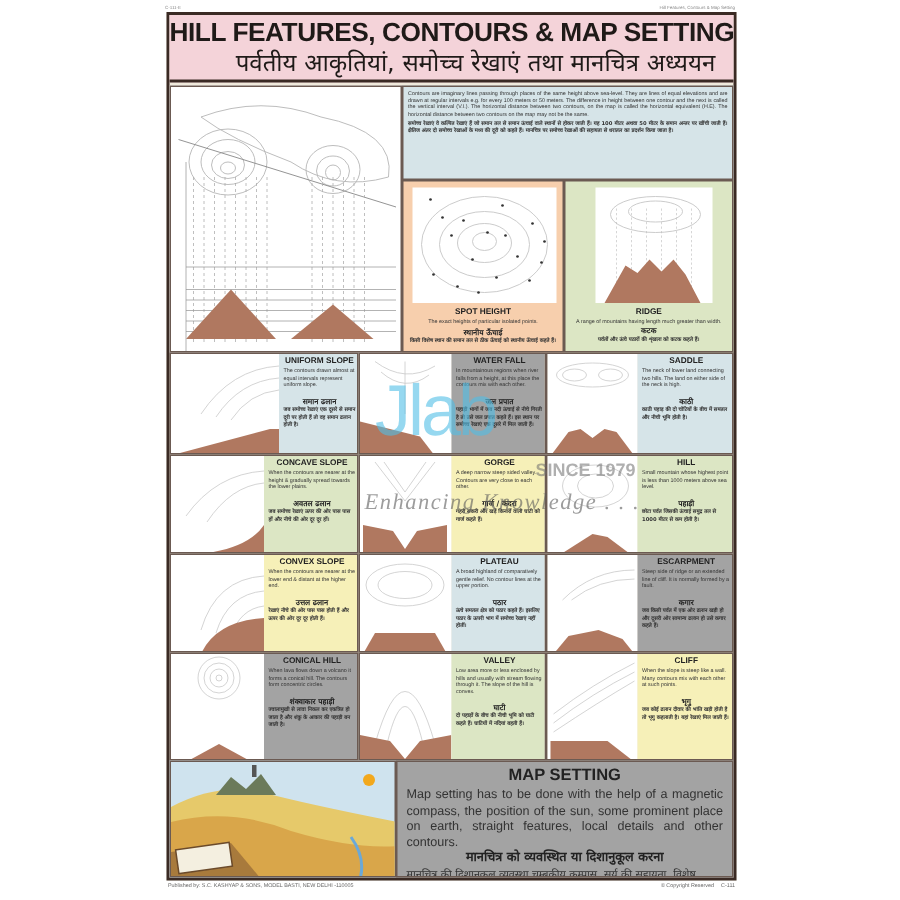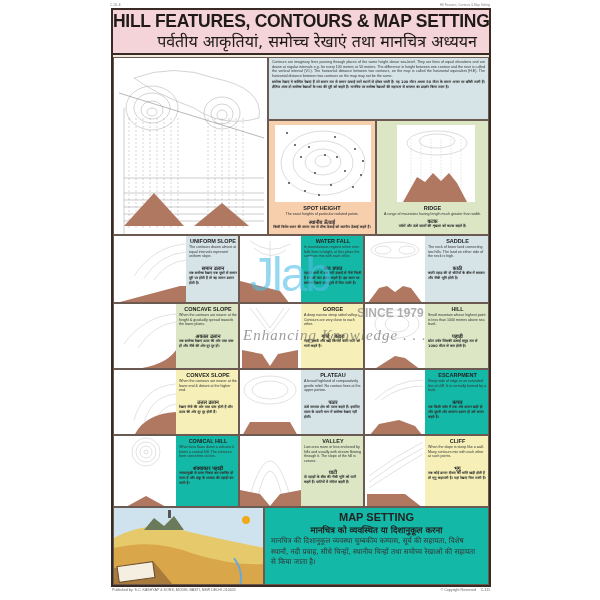--- a/index.html
+++ b/index.html
@@ -9,21 +9,21 @@
   .frame { position: absolute; left: 1px; top: 5px; width: 380px; height: 579px; border: 2px solid #3a2a24; background: #f0eadc; }
   .header { position: absolute; left: 0; top: 0; width: 376px; height: 45px; background: #f4d3d9; border-bottom: 2px solid #3a2a24; text-align: center; }
   .title-en { font-family: "Liberation Sans", sans-serif; font-weight: bold; font-size: 17.5px; color: #1f1a18; letter-spacing: -0.3px; line-height: 21px; padding-top: 1px; white-space: nowrap; }
   .title-hi { font-family: "DejaVu Sans", sans-serif; font-size: 16px; color: #1f1a18; line-height: 19px; white-space: nowrap; margin-left: 32px; }
   .panel { position: absolute; border: 1px solid #6b5a52; overflow: hidden; }
   .graphic { position: absolute; background: #ffffff; overflow: hidden; }
   .textbox { position: absolute; padding: 2px 3px; font-size: 3.6px; line-height: 4.6px; color: #333; overflow: hidden; }
   .textbox .h { font-weight: bold; font-size: 5.5px; text-align: center; color: #222; line-height: 7px; }
   .textbox .hh { font-weight: bold; font-size: 5px; text-align: center; color: #222; margin-top: 6px; line-height: 6px; font-family: "DejaVu Sans", sans-serif; }
   .textbox .hi { font-family: "DejaVu Sans", sans-serif; font-weight: bold; font-size: 3.5px; line-height: 5px; color: #333; }
-  .pink { background: #14b8a6; }
+  .pink { background: #a3a3a3; }
   .blue { background: #d6e4e8; }
   .yellow { background: #f6f0b8; }
   .green { background: #dce6c4; }
   .peach { background: #f7cfad; }
   .map-text { position: absolute; padding: 3px 6px; text-align: center; }
   .map-text .h { font-weight: bold; font-size: 11px; color: #222; line-height: 13px; }
   .map-text .p { font-size: 8.4px; line-height: 10.5px; color: #333; text-align: justify; }
   .map-text .hh { font-family: "DejaVu Sans", sans-serif; font-weight: bold; font-size: 8.5px; color: #222; line-height: 12px; }
   .map-text .hp { font-family: "DejaVu Sans", sans-serif; font-size: 7.2px; line-height: 10.5px; color: #333; text-align: left; }
   .footer { position: absolute; top: 585px; font-size: 3.6px; color: #666; }
@@ -378,20 +378,21 @@
         <path d="M0 40 Q40 30 80 46 Q120 58 151 56 L151 78 L0 78Z" fill="#d9a64a"></path>
         <path d="M30 22 L40 10 L50 18 L60 8 L70 22Z" fill="#6b7a5a"></path>
         <rect x="54" y="2" width="3" height="8" fill="#555"></rect>
         <path d="M0 60 L40 54 L60 78 L0 78Z" fill="#a87a3c"></path>
         <rect x="4" y="56" width="36" height="16" fill="#f4efe0" stroke="#6b4a2a" stroke-width="1" transform="rotate(-8 22 64)"></rect>
         <path d="M120 50 Q130 64 126 78" stroke="#6aa8d8" stroke-width="2" fill="none"></path>
       </svg>
     </div>
     <div class="panel pink map-text" style="left:151px;top:497px;width:225px;height:78px;">
       <div class="h">MAP SETTING</div>
+      <div class="p">Map setting has to be done with the help of a magnetic compass, the position of the sun, some prominent place on earth, straight features, local details and other contours.</div>
       <div class="hh">मानचित्र को व्यवस्थित या दिशानुकूल करना</div>
       <div class="hp">मानचित्र की दिशानुकूल व्यवस्था चुम्बकीय कम्पास, सूर्य की सहायता, विशेष स्थानों, नदी प्रवाह, सीधे चिन्हों, स्थानीय चिन्हों तथा समोच्च रेखाओं की सहायता से किया जाता है।</div>
     </div>
   </div>
 
   <div class="footer" style="left:2px;">Published by: S.C. KASHYAP &amp; SONS, MODEL BASTI, NEW DELHI -110005</div>
   <div class="footer" style="right:16px;">© Copyright Reserved</div>
   <div class="footer" style="right:2px;">C-111</div>
 </div>
 

